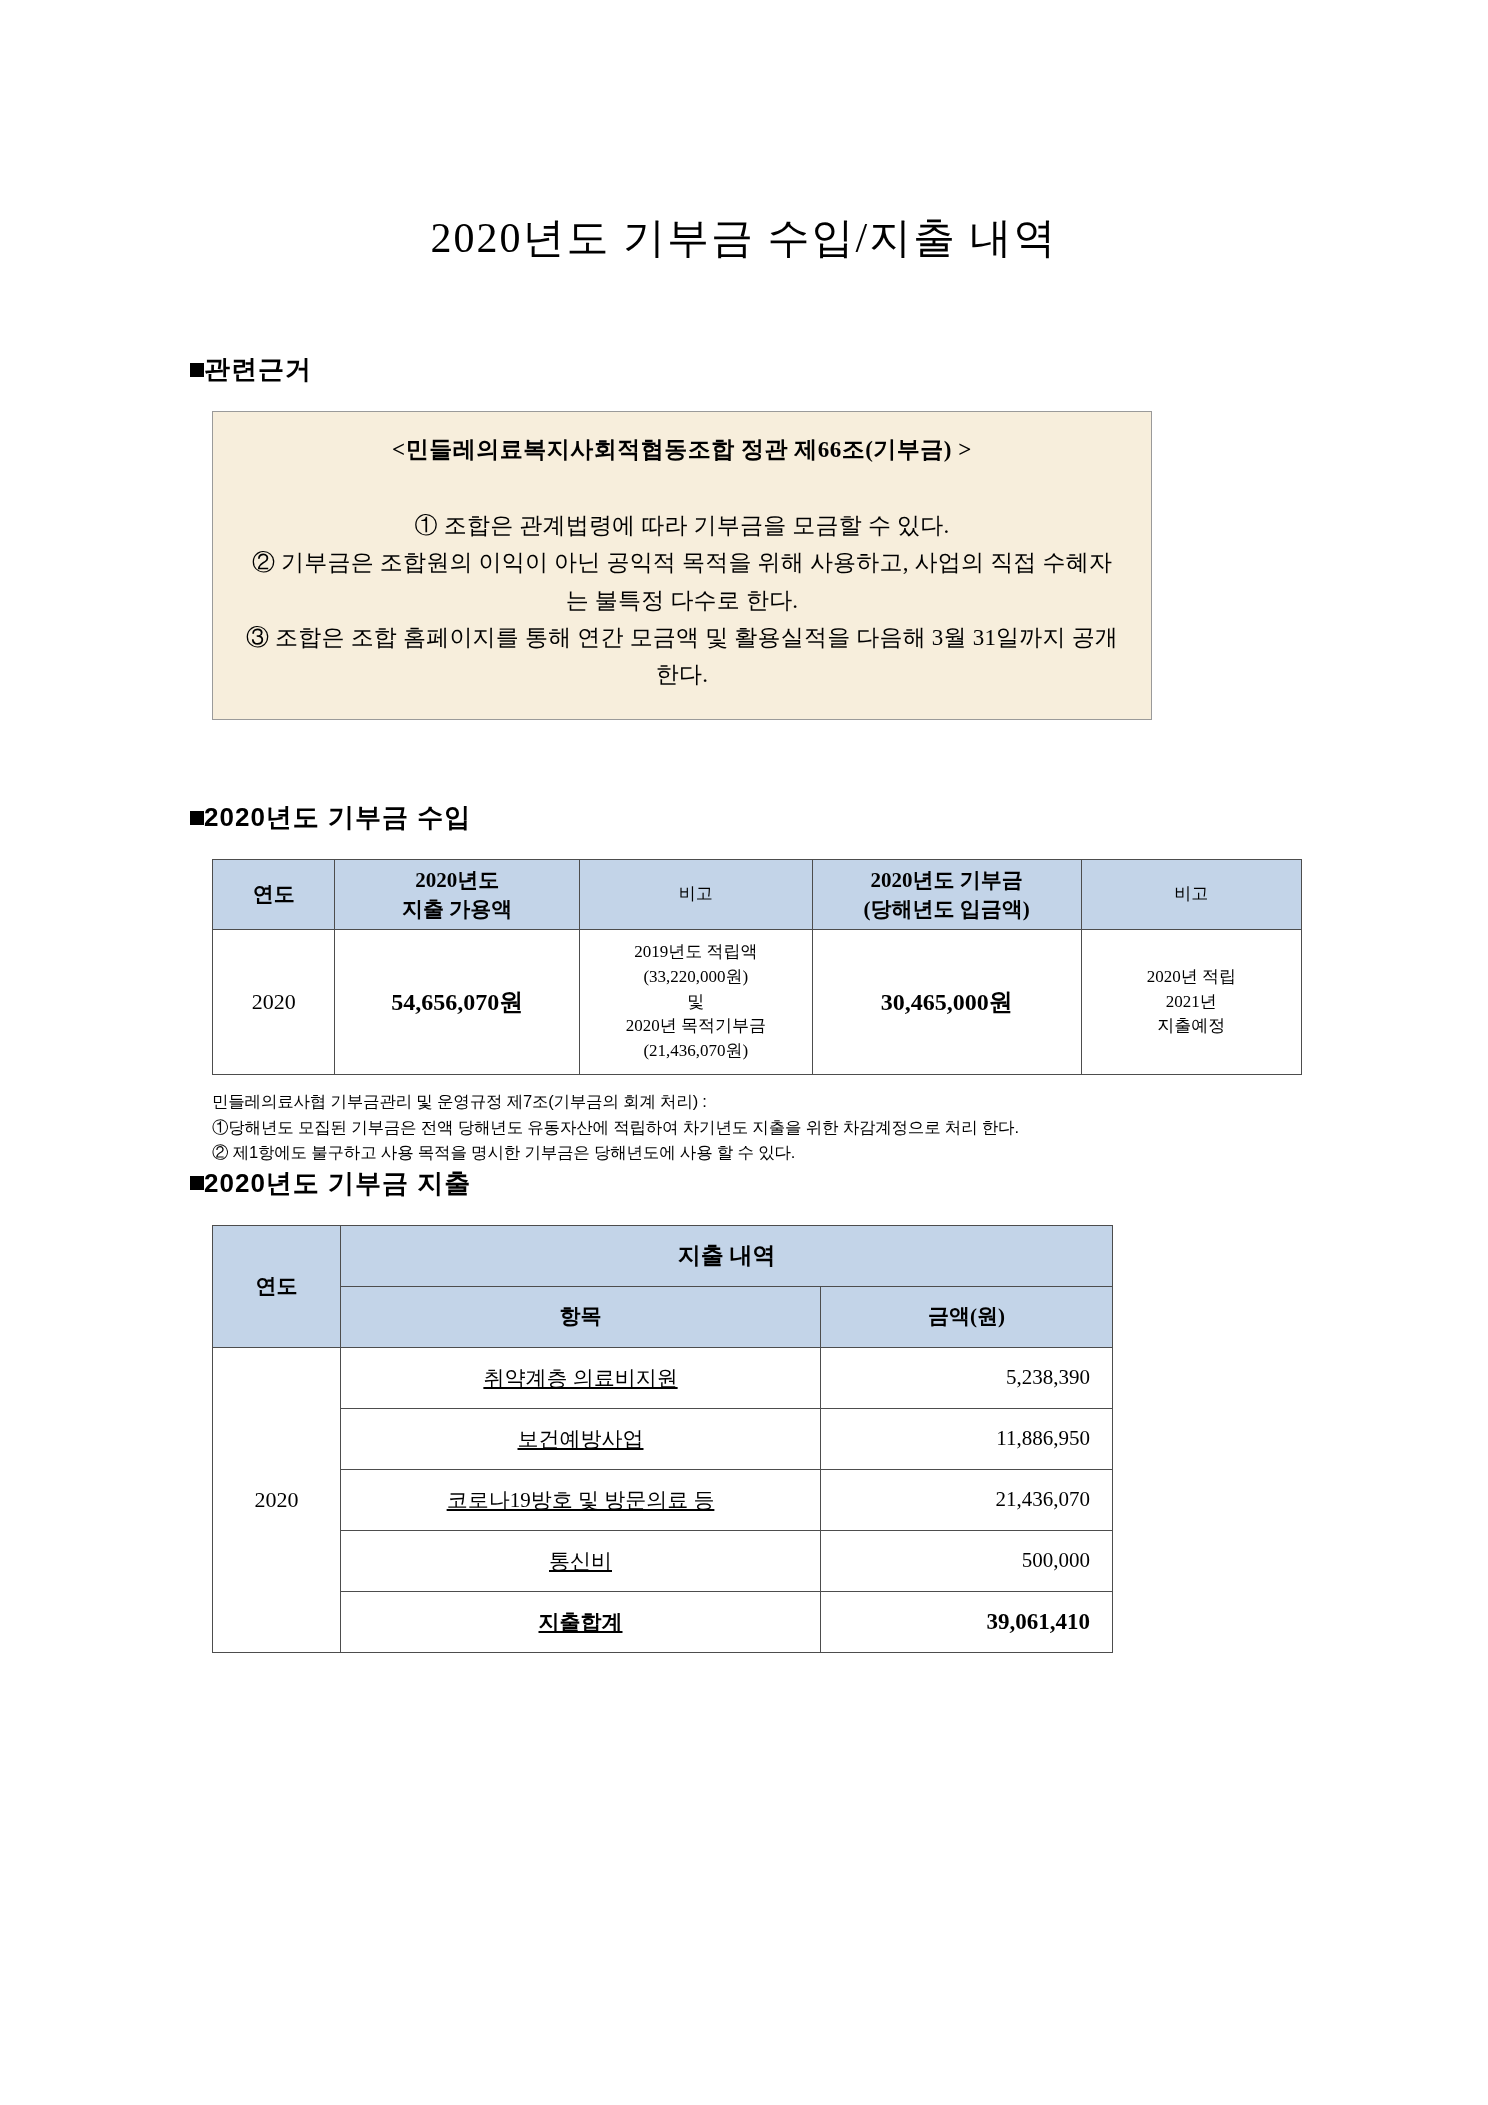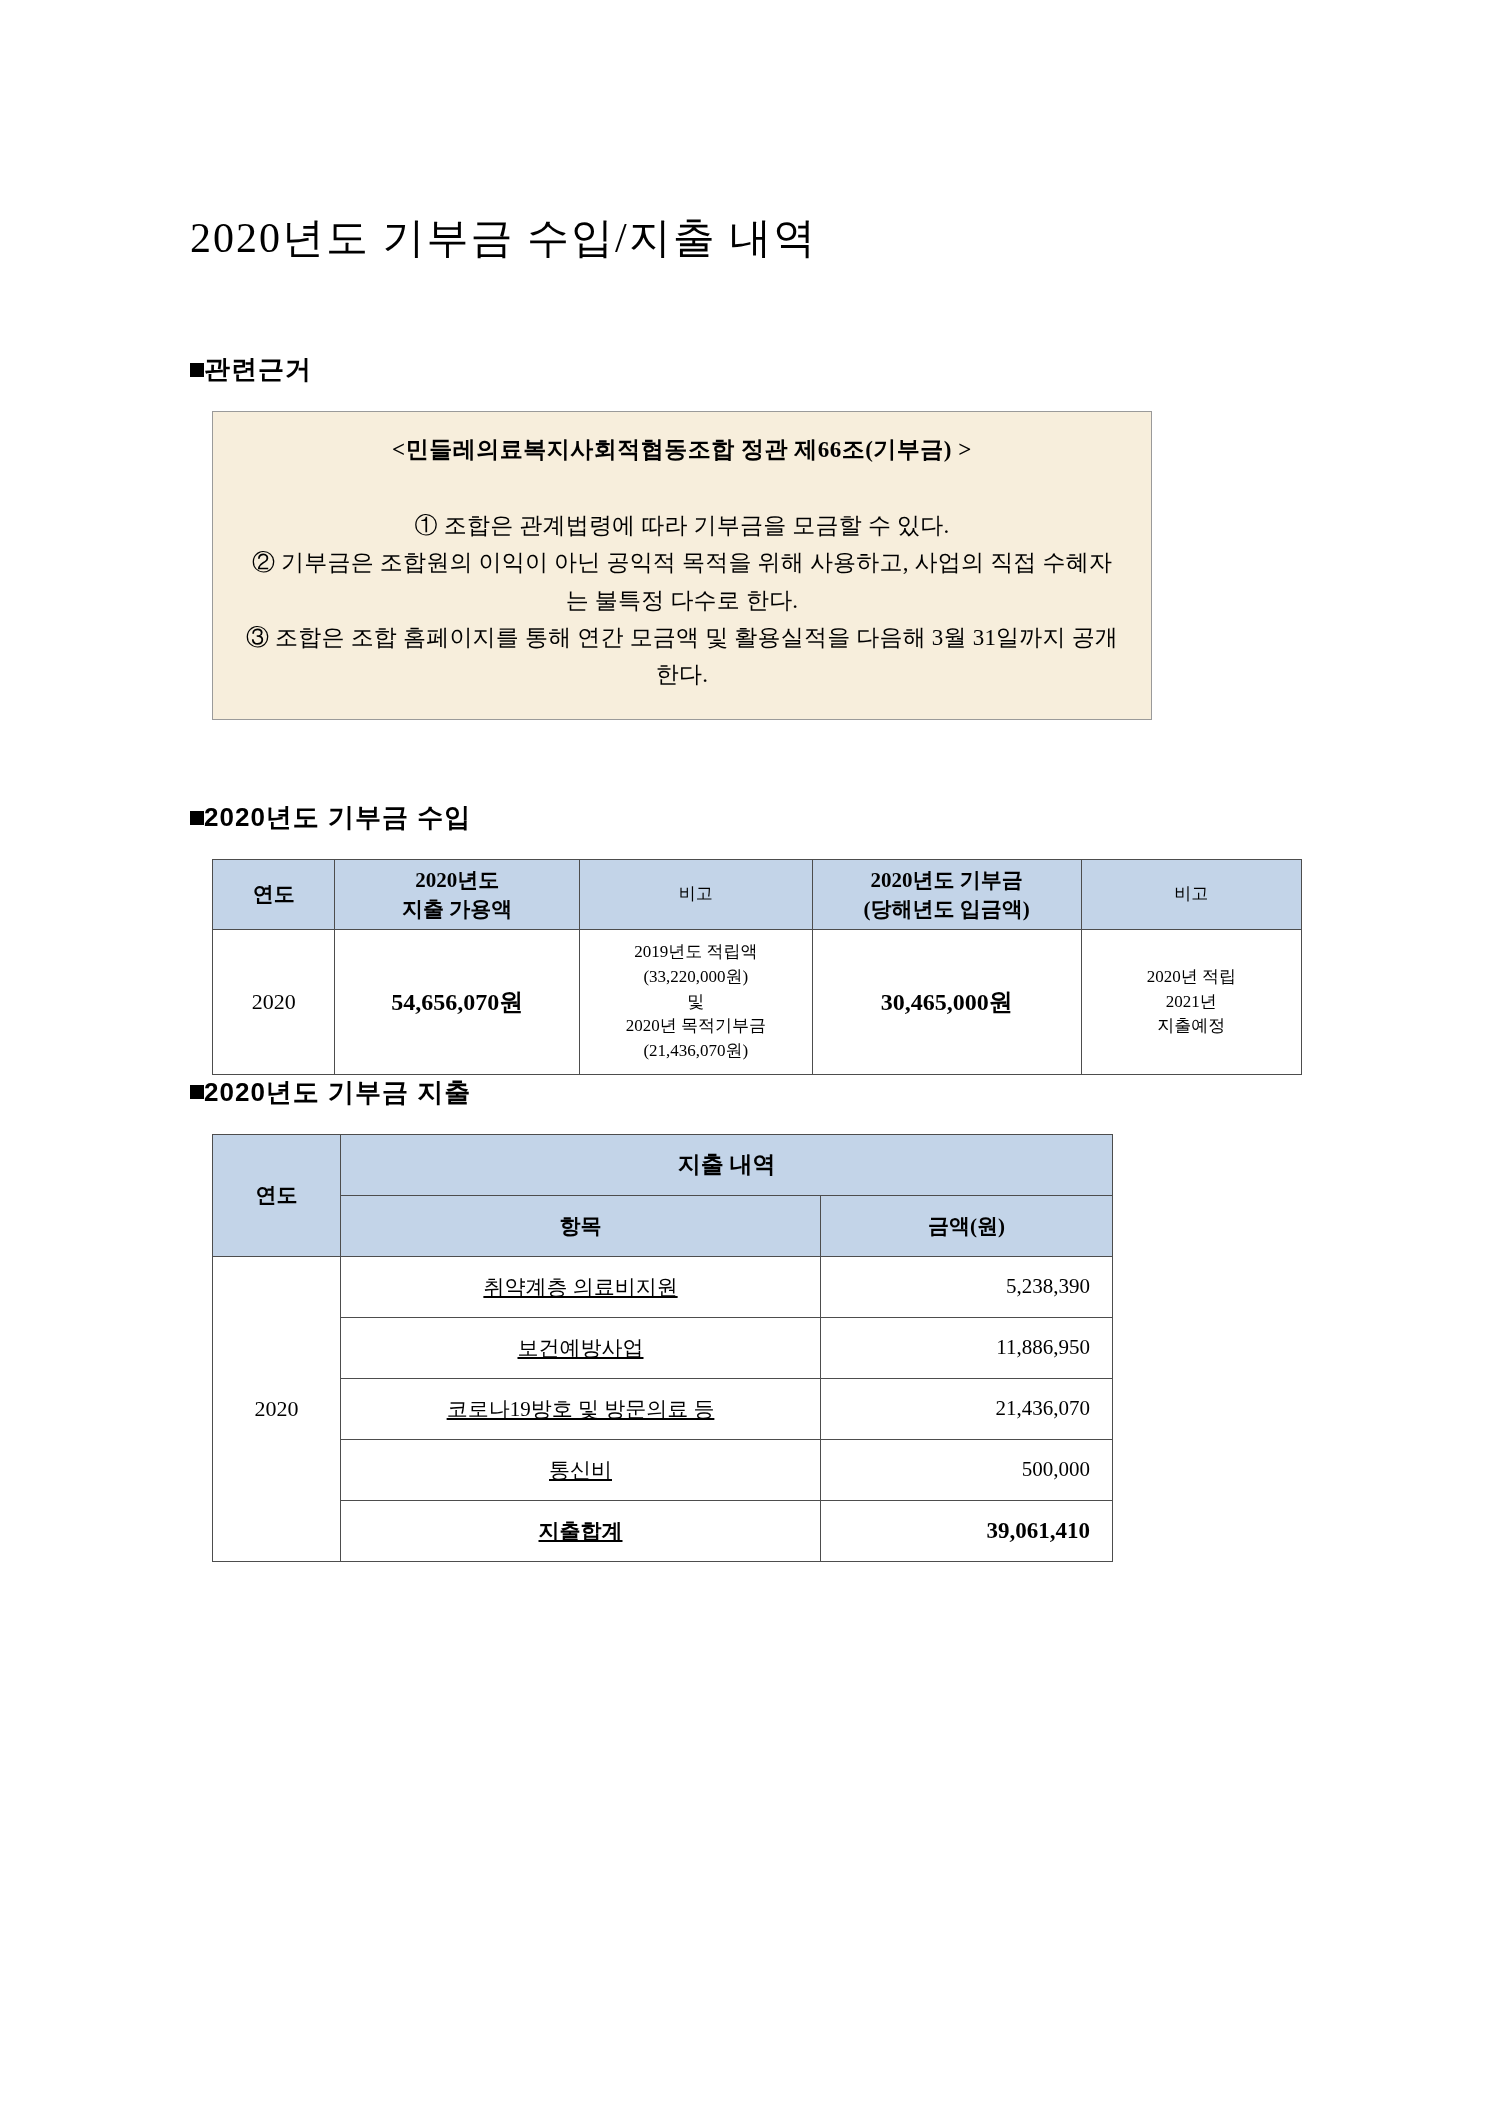--- a/index.html
+++ b/index.html
@@ -18,20 +18,21 @@
     width: 1488px;
     min-height: 2105px;
     box-sizing: border-box;
     padding: 150px 190px 80px 190px;
   }
   h1.doc-title {
     font-family: "Liberation Serif", serif;
     font-size: 42px;
     font-weight: 400;
     letter-spacing: 2px;
+    text-align: center;
     margin: 60px 0 0 0;
     padding: 0;
   }
   .section-head {
     font-family: "Liberation Sans", sans-serif;
     font-size: 26px;
     font-weight: 700;
     letter-spacing: 1px;
     margin: 0;
     padding: 0;
@@ -182,20 +183,25 @@
         <td class="amount">30,465,000원</td>
         <td class="note">
           <div>2020년 적립</div>
           <div>2021년</div>
           <div>지출예정</div>
         </td>
       </tr>
     </tbody>
   </table>
 
+  <div class="footnotes">
+    <div>민들레의료사협 기부금관리 및 운영규정 제7조(기부금의 회계 처리) :</div>
+    <div>①당해년도 모집된 기부금은 전액 당해년도 유동자산에 적립하여 차기년도 지출을 위한 차감계정으로 처리 한다.</div>
+    <div>② 제1항에도 불구하고 사용 목적을 명시한 기부금은 당해년도에 사용 할 수 있다.</div>
+  </div>
 
   <div class="section-head sec3">
     <span class="bullet-square"></span>
     <span>2020년도 기부금 지출</span>
   </div>
 
   <table class="tbl" id="expense-table">
     <colgroup>
       <col style="width:128px">
       <col style="width:480px">

